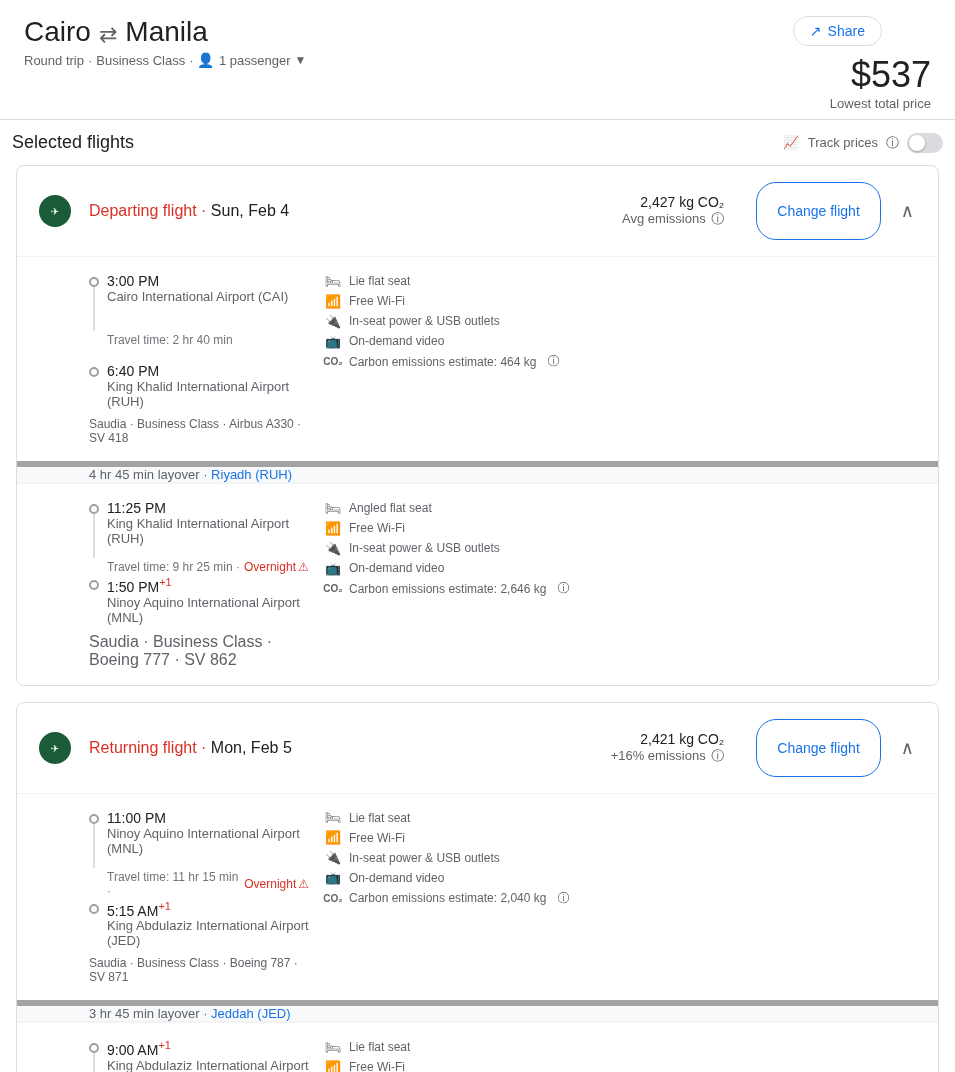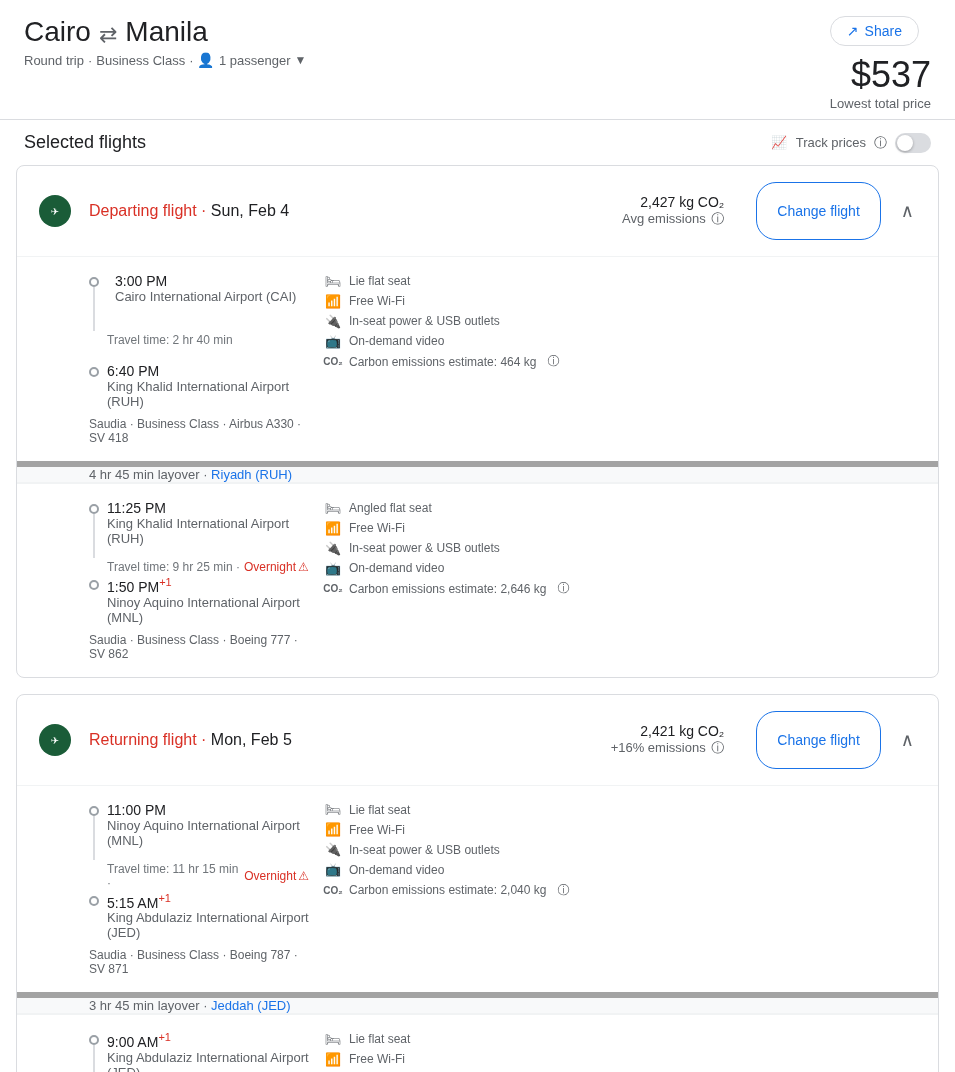--- a/index.html
+++ b/index.html
@@ -3,25 +3,25 @@
   <meta charset="utf-8">
   <style>
     * { box-sizing: border-box; margin: 0; padding: 0; }
     body { font-family: 'Google Sans', Arial, sans-serif; font-size: 14px; color: #202124; background: #fff; width: 955px; }
 
     .top-bar { display: flex; justify-content: space-between; align-items: flex-start; padding: 16px 24px 8px; }
     .top-bar-left .route { font-size: 28px; font-weight: 400; display: flex; align-items: flex-end; gap: 8px; }
     .top-bar-left .meta { font-size: 13px; color: #5f6368; margin-top: 4px; display: flex; align-items: center; gap: 4px; }
     .top-bar-right { text-align: right; }
     .top-bar-right .price { font-size: 36px; font-weight: 400; }
-    .top-bar-right .lowest { font-size: 13px; color: #5f6368; }
+    .top-bar-right .lowest { font-size: 13px; color: #5f6368; margin-left: 37px; }
 
     .share-btn { display: flex; align-items: center; gap: 6px; border: 1px solid #dadce0; border-radius: 20px; padding: 6px 16px; cursor: pointer; font-size: 14px; background: #fff; color: #1a73e8; margin-bottom: 8px; }
 
-    .section-header { display: flex; justify-content: space-between; align-items: center; padding: 12px 24px; }
+    .section-header { display: flex; justify-content: space-between; align-items: center; padding: 12px 12px; }
     .section-title { font-size: 18px; font-weight: 500; }
     .track-prices { display: flex; align-items: center; gap: 8px; font-size: 13px; color: #5f6368; }
 
     .toggle { width: 36px; height: 20px; background: #dadce0; border-radius: 10px; position: relative; cursor: pointer; }
     .toggle-knob { width: 16px; height: 16px; background: #fff; border-radius: 50%; position: absolute; top: 2px; left: 2px; box-shadow: 0 1px 3px rgba(0,0,0,0.3); }
 
     .flight-card { border: 1px solid #dadce0; border-radius: 8px; margin: 0 16px 16px; overflow: hidden; }
 
     .flight-card-header { display: flex; align-items: center; padding: 16px 20px; gap: 16px; }
     .airline-logo { width: 36px; height: 36px; display: flex; align-items: center; justify-content: center; }
@@ -109,21 +109,21 @@
         <span>Avg emissions</span>
         <span style="cursor:pointer;margin-left:2px;">ⓘ</span>
       </div>
     </div>
     <button class="change-btn">Change flight</button>
     <button class="collapse-btn">∧</button>
   </div>
 
   <div class="flight-segment">
     <div style="position:relative;width:220px;flex-shrink:0;">
-      <div style="display:flex;align-items:flex-start;gap:16px;margin-bottom:0;">
+      <div style="display:flex;align-items:flex-start;gap:8px;margin-bottom:0;">
         <div style="display:flex;flex-direction:column;align-items:center;margin-top:4px;">
           <div style="width:10px;height:10px;border-radius:50%;border:2px solid #9aa0a6;background:#fff;flex-shrink:0;"></div>
           <div style="width:2px;height:44px;background:#dadce0;"></div>
         </div>
         <div>
           <div style="font-size:14px;font-weight:500;">3:00 PM</div>
           <div style="font-size:13px;color:#5f6368;">Cairo International Airport (CAI)</div>
         </div>
       </div>
       <div style="font-size:12px;color:#70757a;margin:2px 0 2px 18px;">Travel time: 2 hr 40 min</div>
@@ -184,21 +184,21 @@
       </div>
       <div style="display:flex;align-items:flex-start;gap:8px;margin-top:0;">
         <div style="margin-top:4px;">
           <div style="width:10px;height:10px;border-radius:50%;border:2px solid #9aa0a6;background:#fff;flex-shrink:0;"></div>
         </div>
         <div>
           <div style="font-size:14px;font-weight:500;">1:50 PM<sup style="color:#d93025;font-size:11px;">+1</sup></div>
           <div style="font-size:13px;color:#5f6368;">Ninoy Aquino International Airport (MNL)</div>
         </div>
       </div>
-      <div style="font-size:12px;color:#5f6368;margin-top:8px;">Saudia · Business Class · Boeing 777 · SV 862</div>
+      <div style="font-size:16px;color:#5f6368;margin-top:8px;">Saudia · Business Class · Boeing 777 · SV 862</div>
     </div>
     <div class="segment-amenities">
       <div class="amenity-item">
           <span class="amenity-icon">🛏</span>
           <span>Angled flat seat</span>
         </div>
       <div class="amenity-item">
           <span class="amenity-icon">📶</span>
           <span>Free Wi-Fi</span>
         </div>

